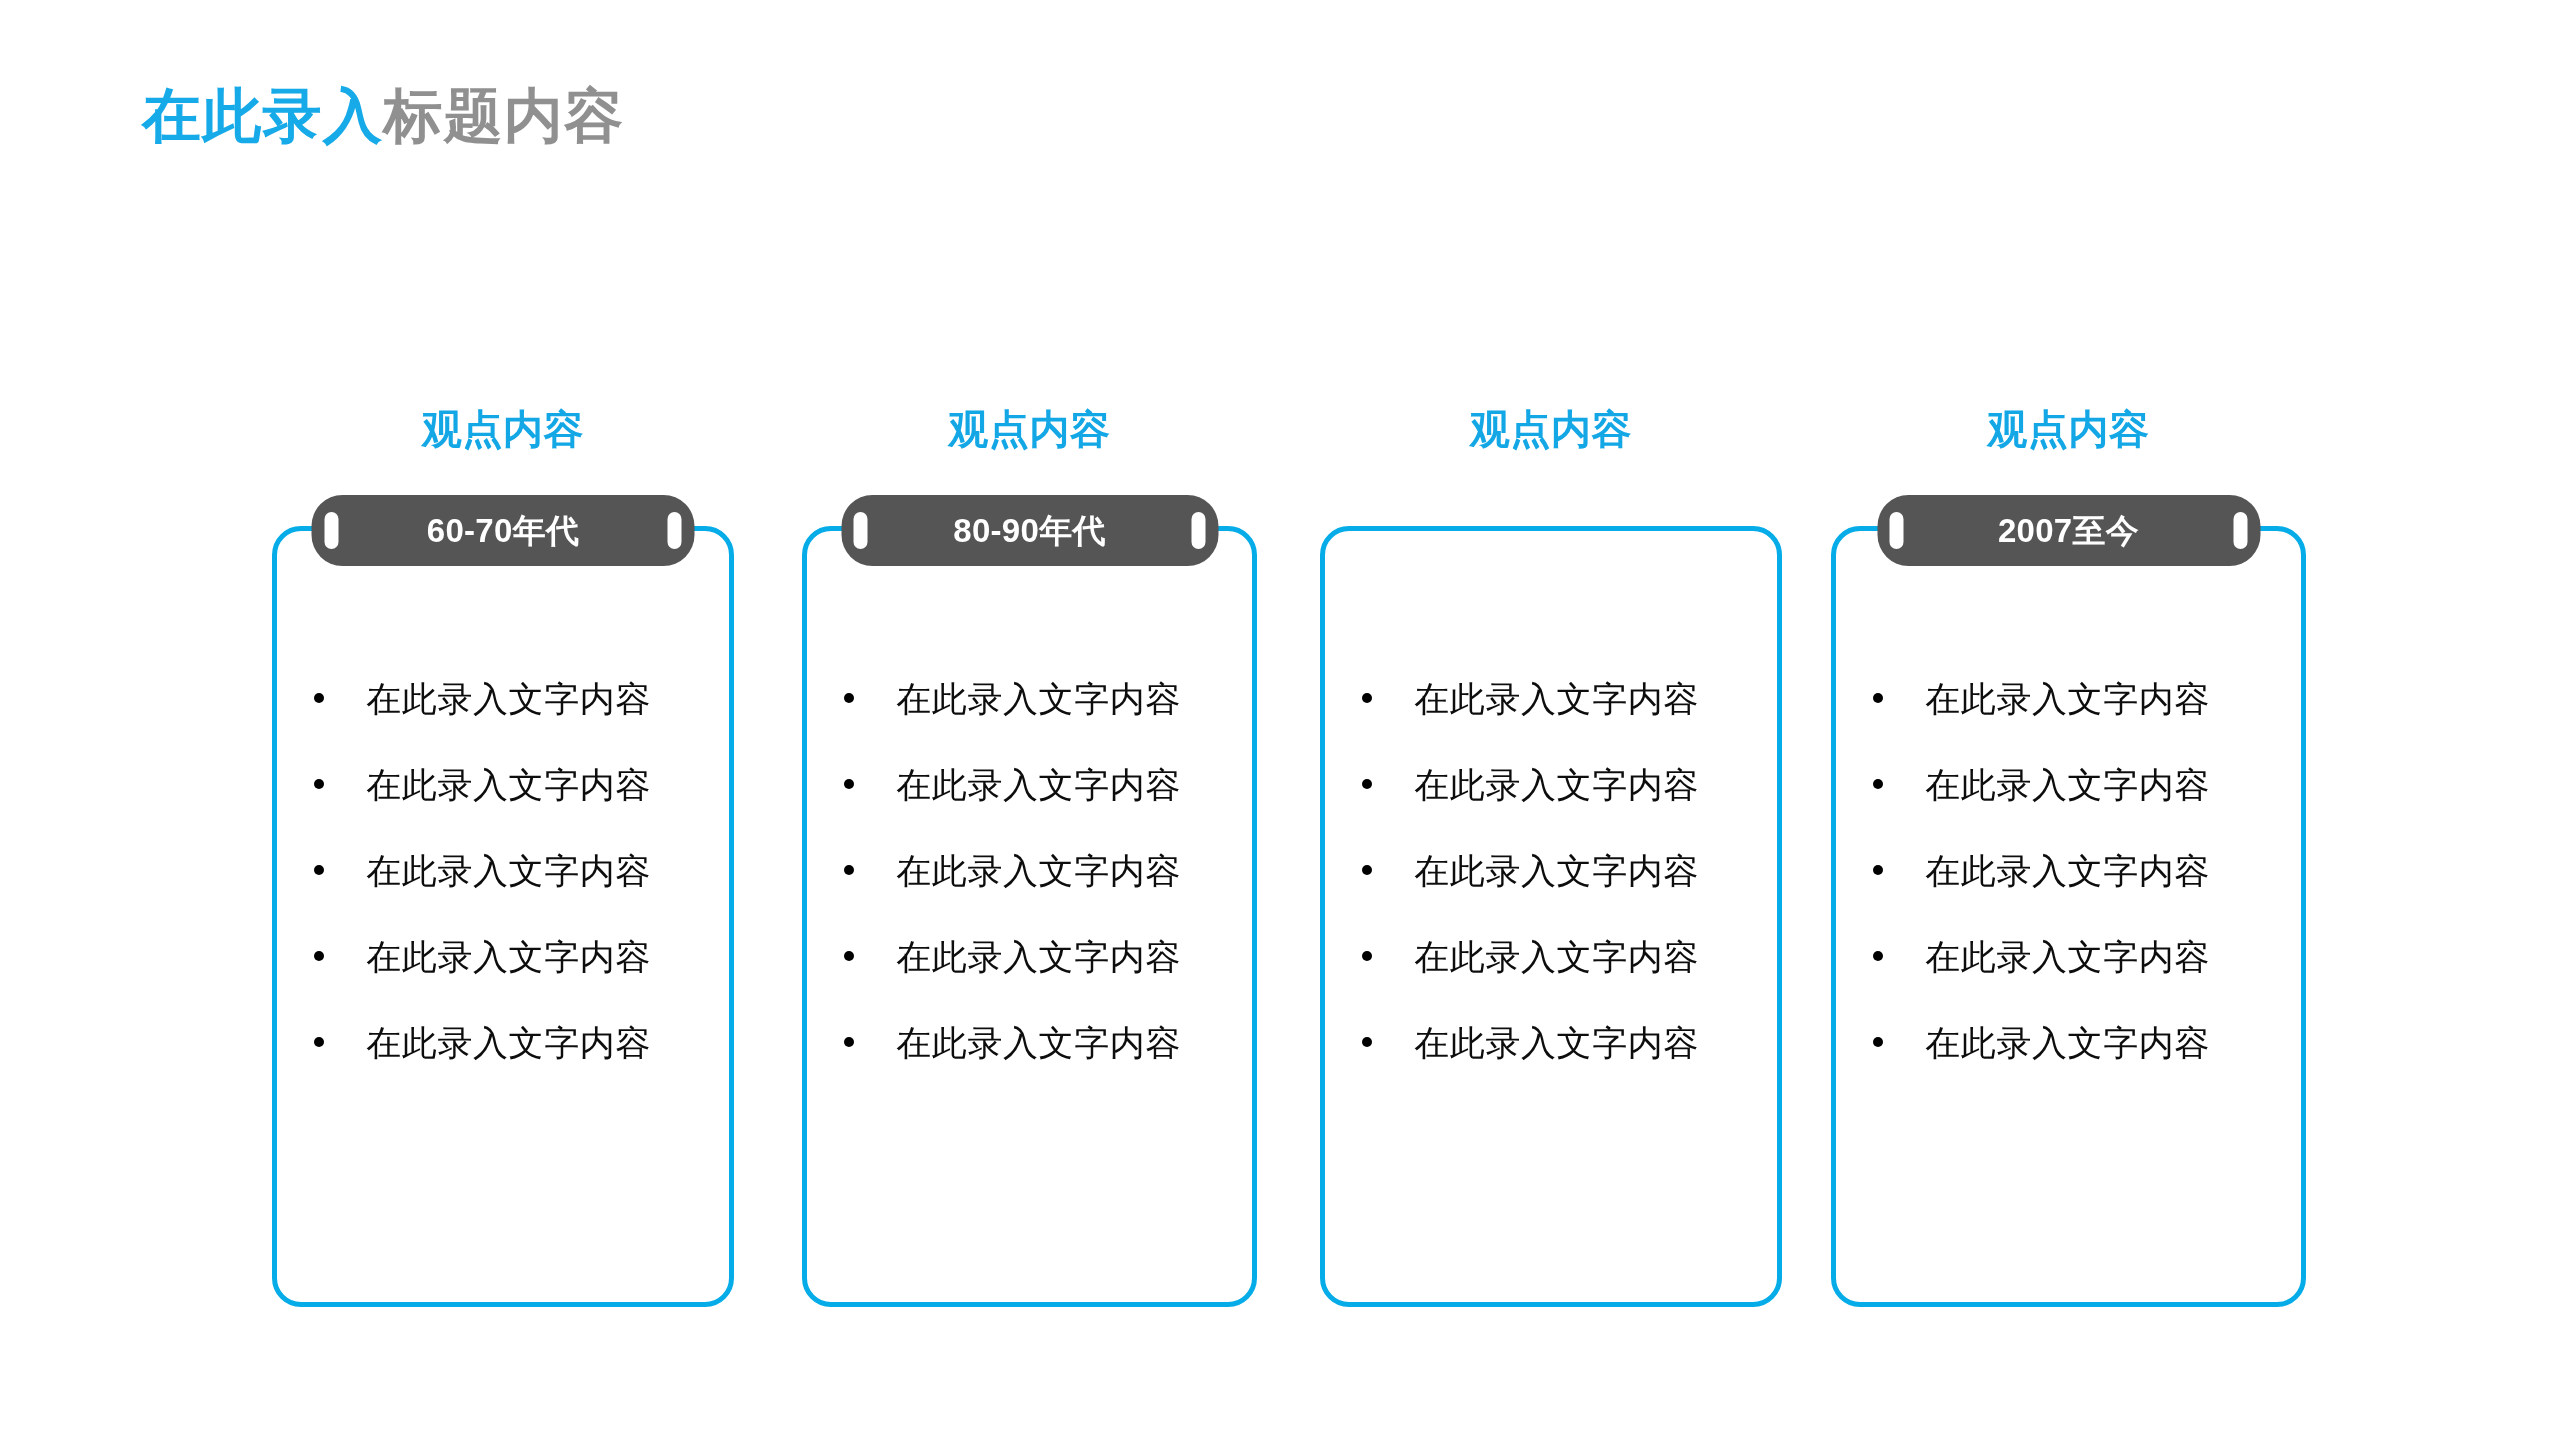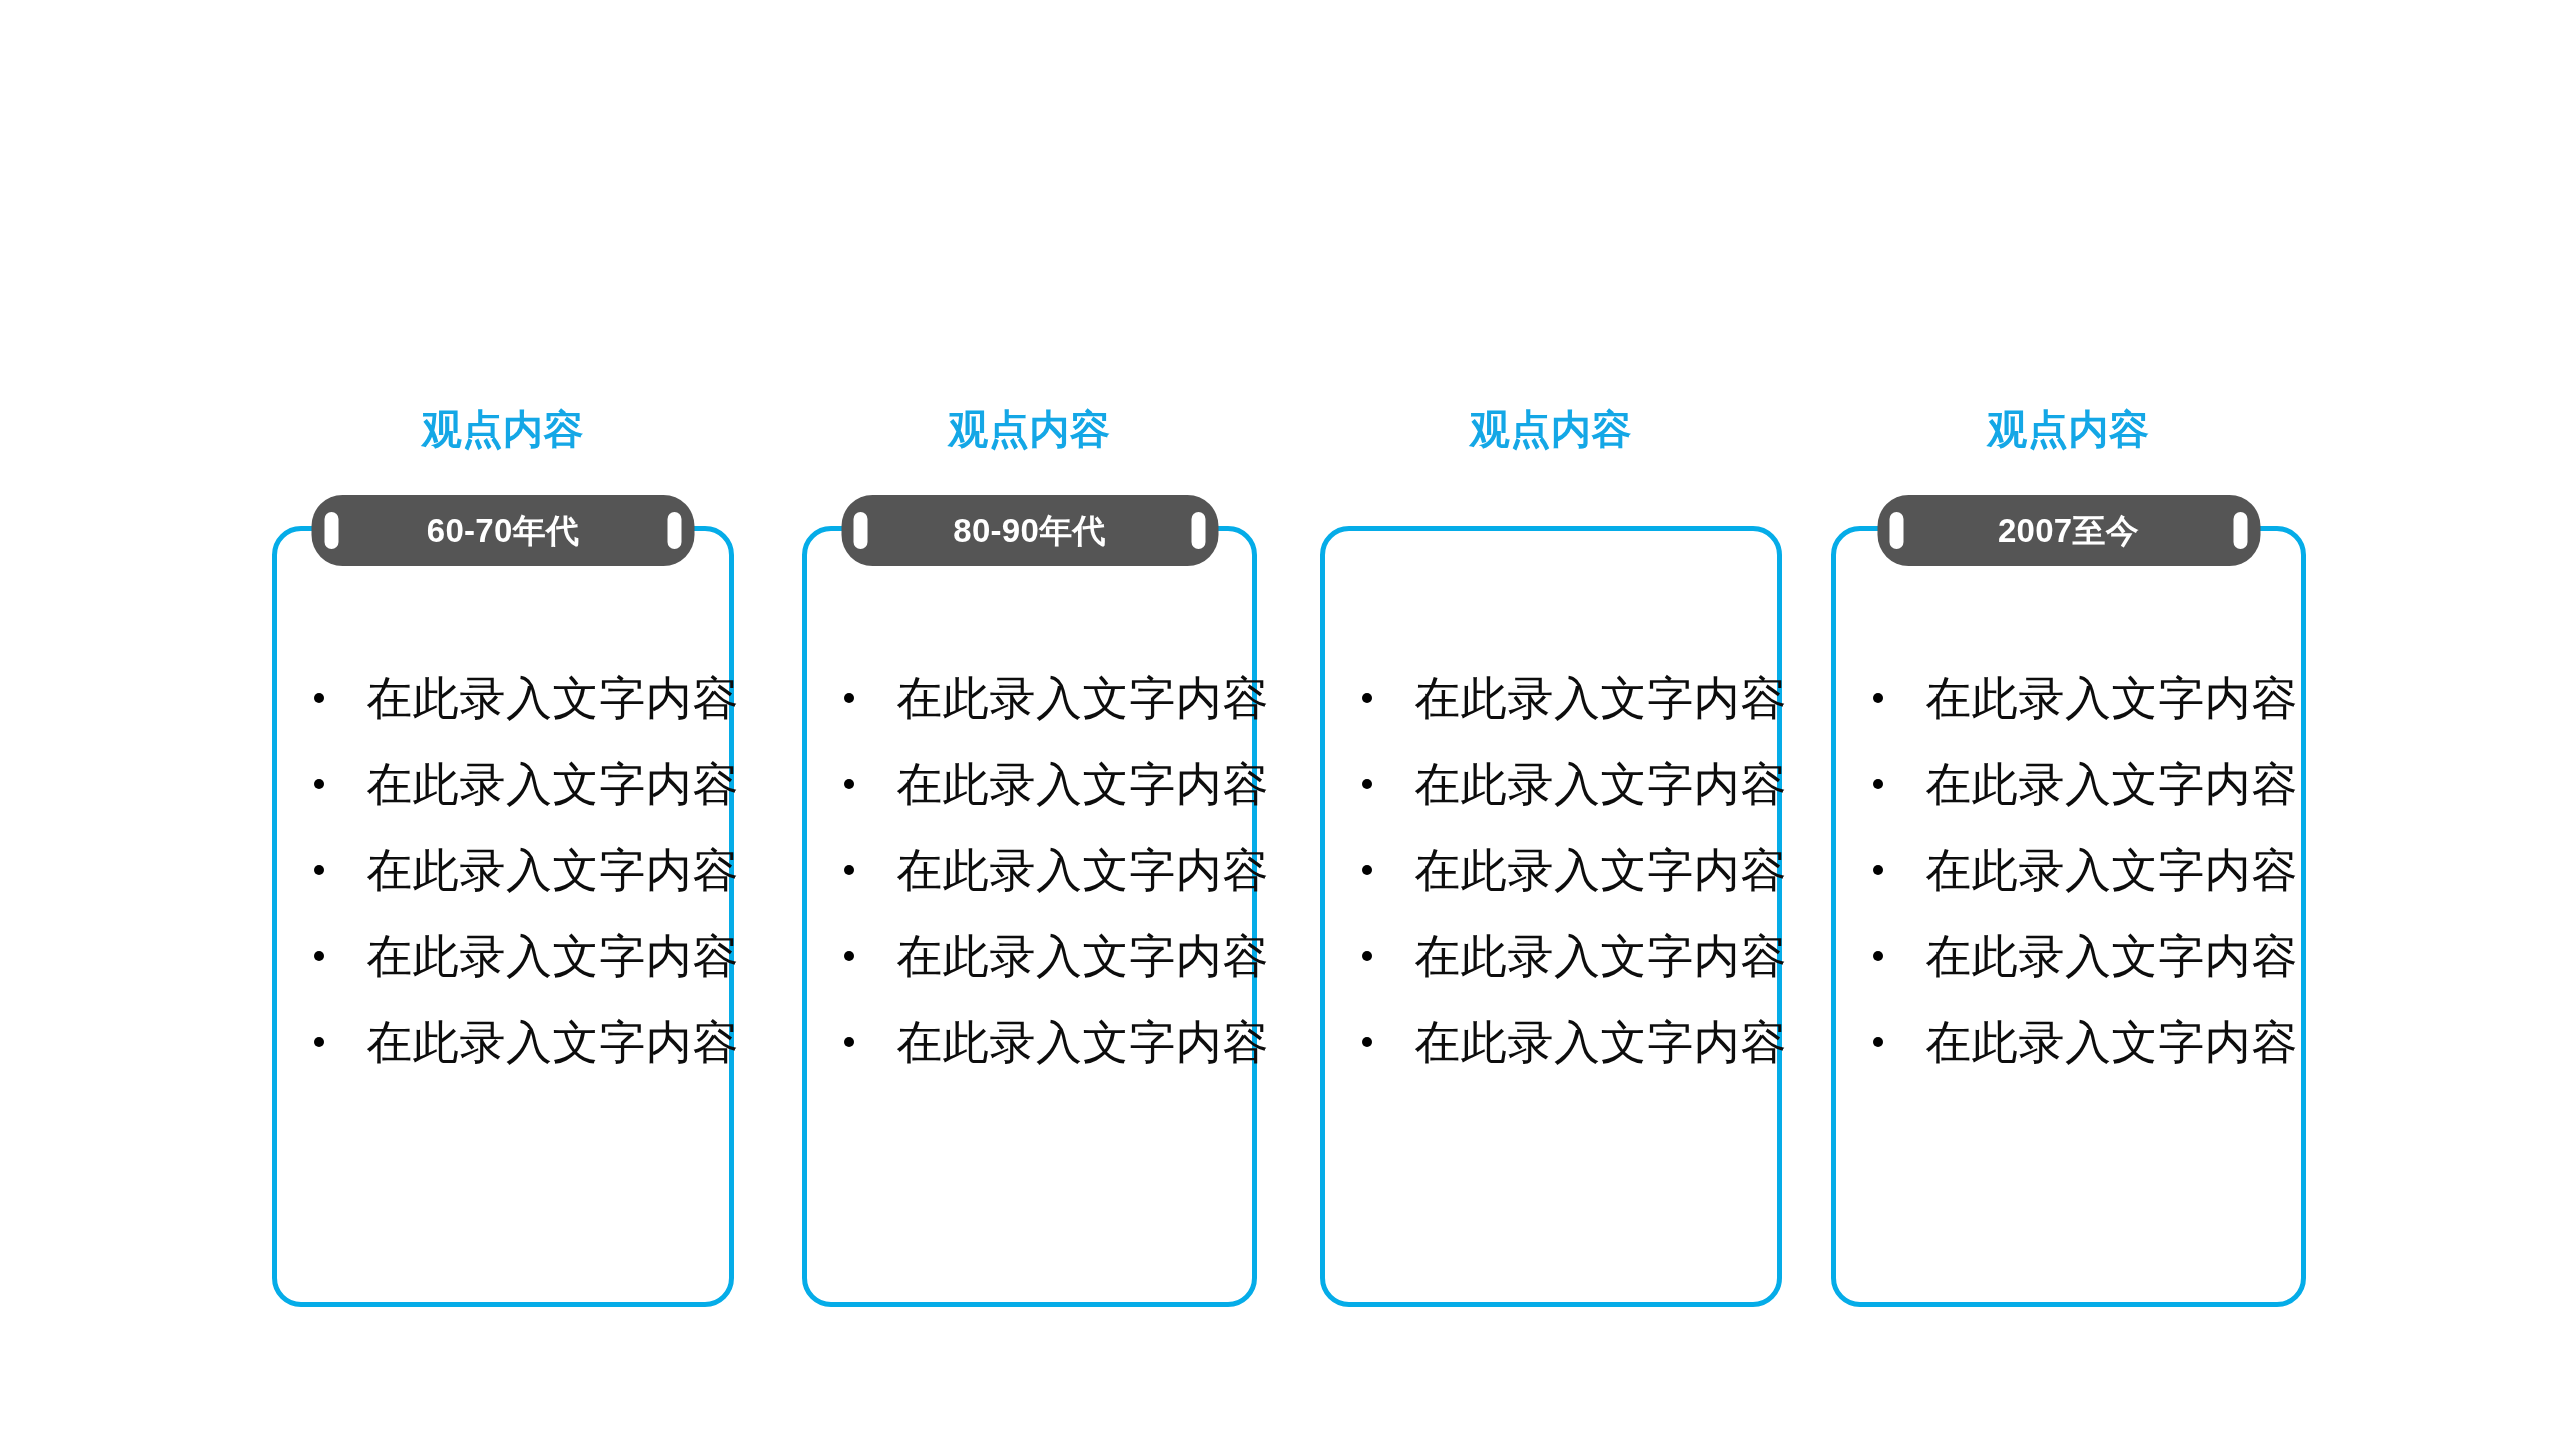--- a/index.html
+++ b/index.html
@@ -173,33 +173,36 @@
   .bullet-row .dot {
     width: 10.2px;
     height: 10.2px;
     border-radius: 50%;
     background: #000000;
     flex: 0 0 auto;
     margin-right: 42px;
   }
   .bullet-row .bullet-text {
     color: #0d0d0d;
-    font-size: 46px;
+    font-size: 35px;
     line-height: 1;
     letter-spacing: 0.6px;
     white-space: nowrap;
     flex: 0 0 auto;
     text-align: center;
   }
 </style>
 </head>
 <body>
 
 <div id="slide">
 
+  <div id="page-title">
+    <span class="tt-accent">在此录入</span><span class="tt-muted">标题内容</span>
+  </div>
 
 
   <div id="columns">
 
     <div class="column c0">
       <div class="col-heading">观点内容</div>
       <div class="card"></div>
       <div class="badge">
         <span class="eyelet"></span>
         <span class="badge-label">60-70年代</span>

